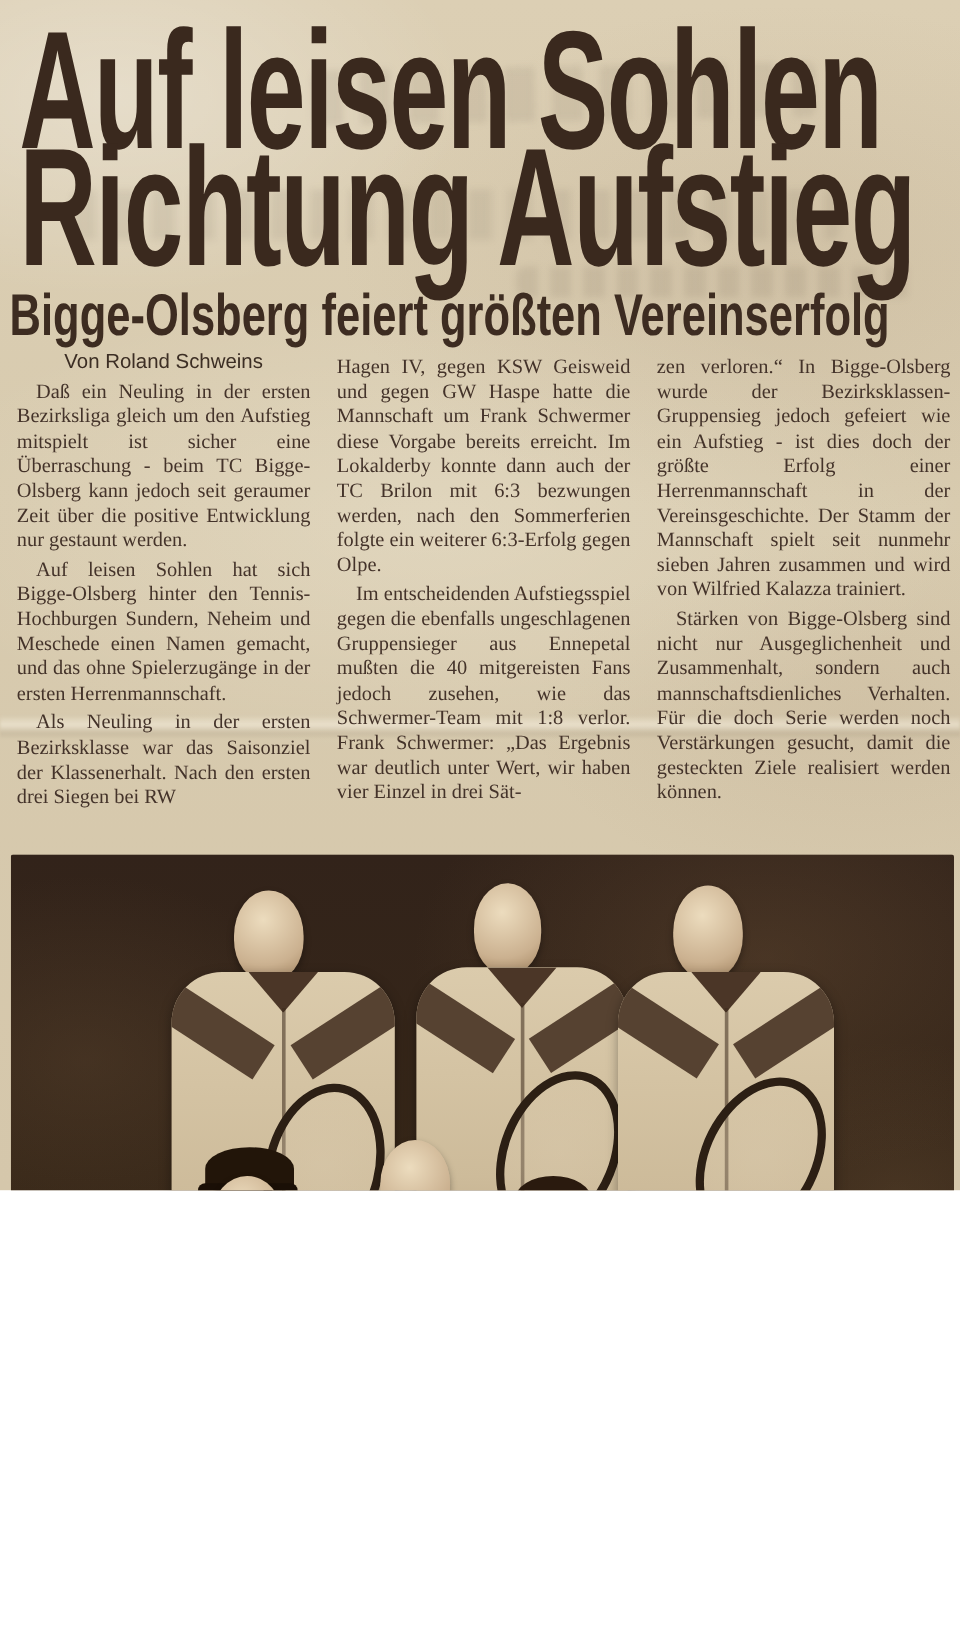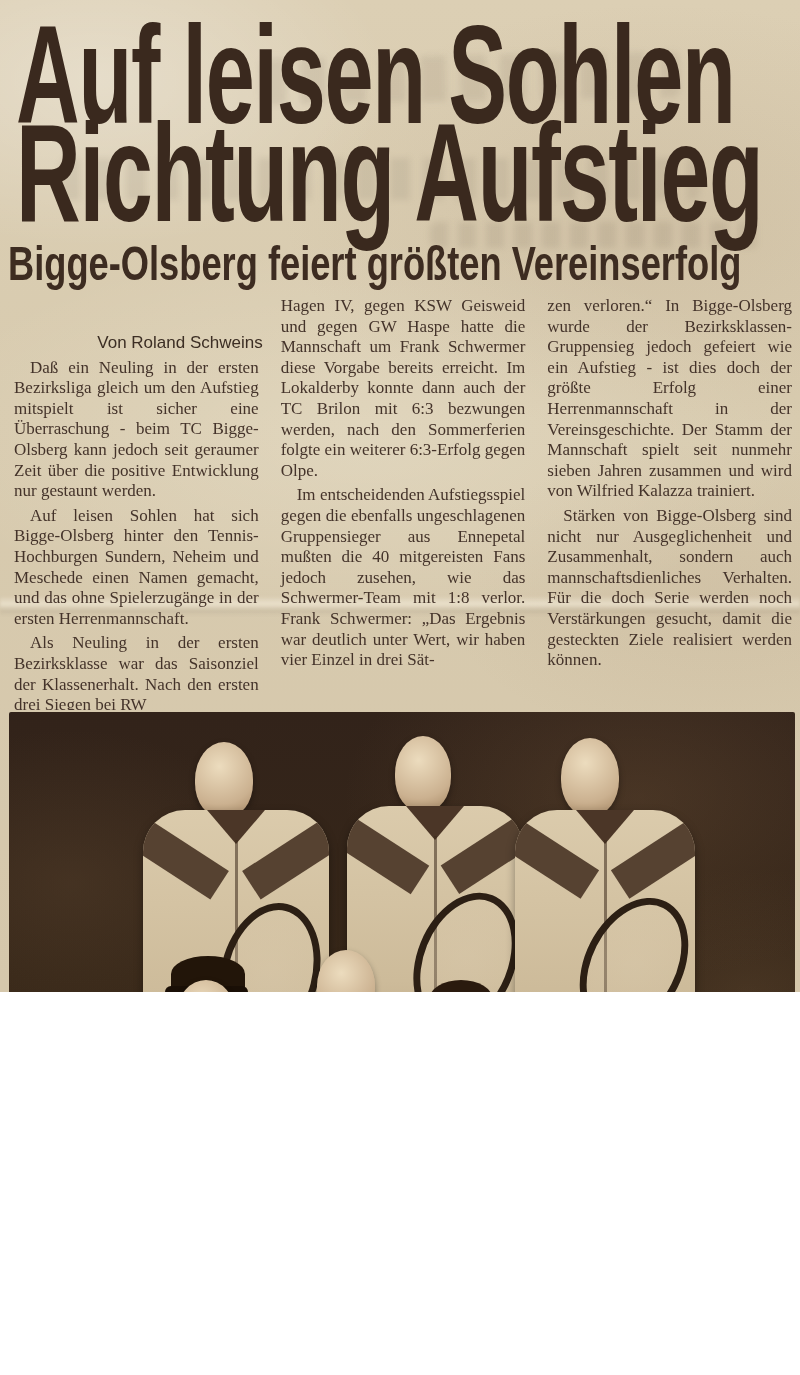--- a/index.html
+++ b/index.html
@@ -36,21 +36,21 @@
     position:absolute;left:8px;top:239px;white-space:nowrap;
     font-family:"Liberation Sans", sans-serif;font-weight:bold;
     font-size:49px;line-height:1;color:#3d2c21;transform:scale(.74,1);transform-origin:0 0;
   }
 
   .columns{
     position:absolute;left:10px;top:292px;width:786px;height:418px;
     display:flex;gap:14px;
   }
   .col{flex:1 1 0;overflow:hidden;text-align:justify;font-size:17px;line-height:20.6px;color:#44332a;}
-  .byline{font-family:"Liberation Sans", sans-serif;font-size:17px;line-height:20.6px;color:#3c2e24;text-align:right;margin-top:41px;}
+  .byline{font-family:"Liberation Sans", sans-serif;font-size:17px;line-height:20.6px;color:#3c2e24;text-align:center;}
   .col p{margin:4px;text-indent:16px;hyphens:auto;}
   .col p.cont{text-indent:0;}
 
   
   .photo{
     position:absolute;left:9px;top:712px;width:786px;height:612px;overflow:hidden;border-radius:2px;
     background:
       radial-gradient(420px 260px at 80% 14%, rgba(122,92,62,.30), transparent 70%),
       radial-gradient(300px 220px at 8% 28%, rgba(112,86,60,.26), transparent 70%),
       radial-gradient(260px 180px at 94% 46%, rgba(130,100,70,.22), transparent 70%),

